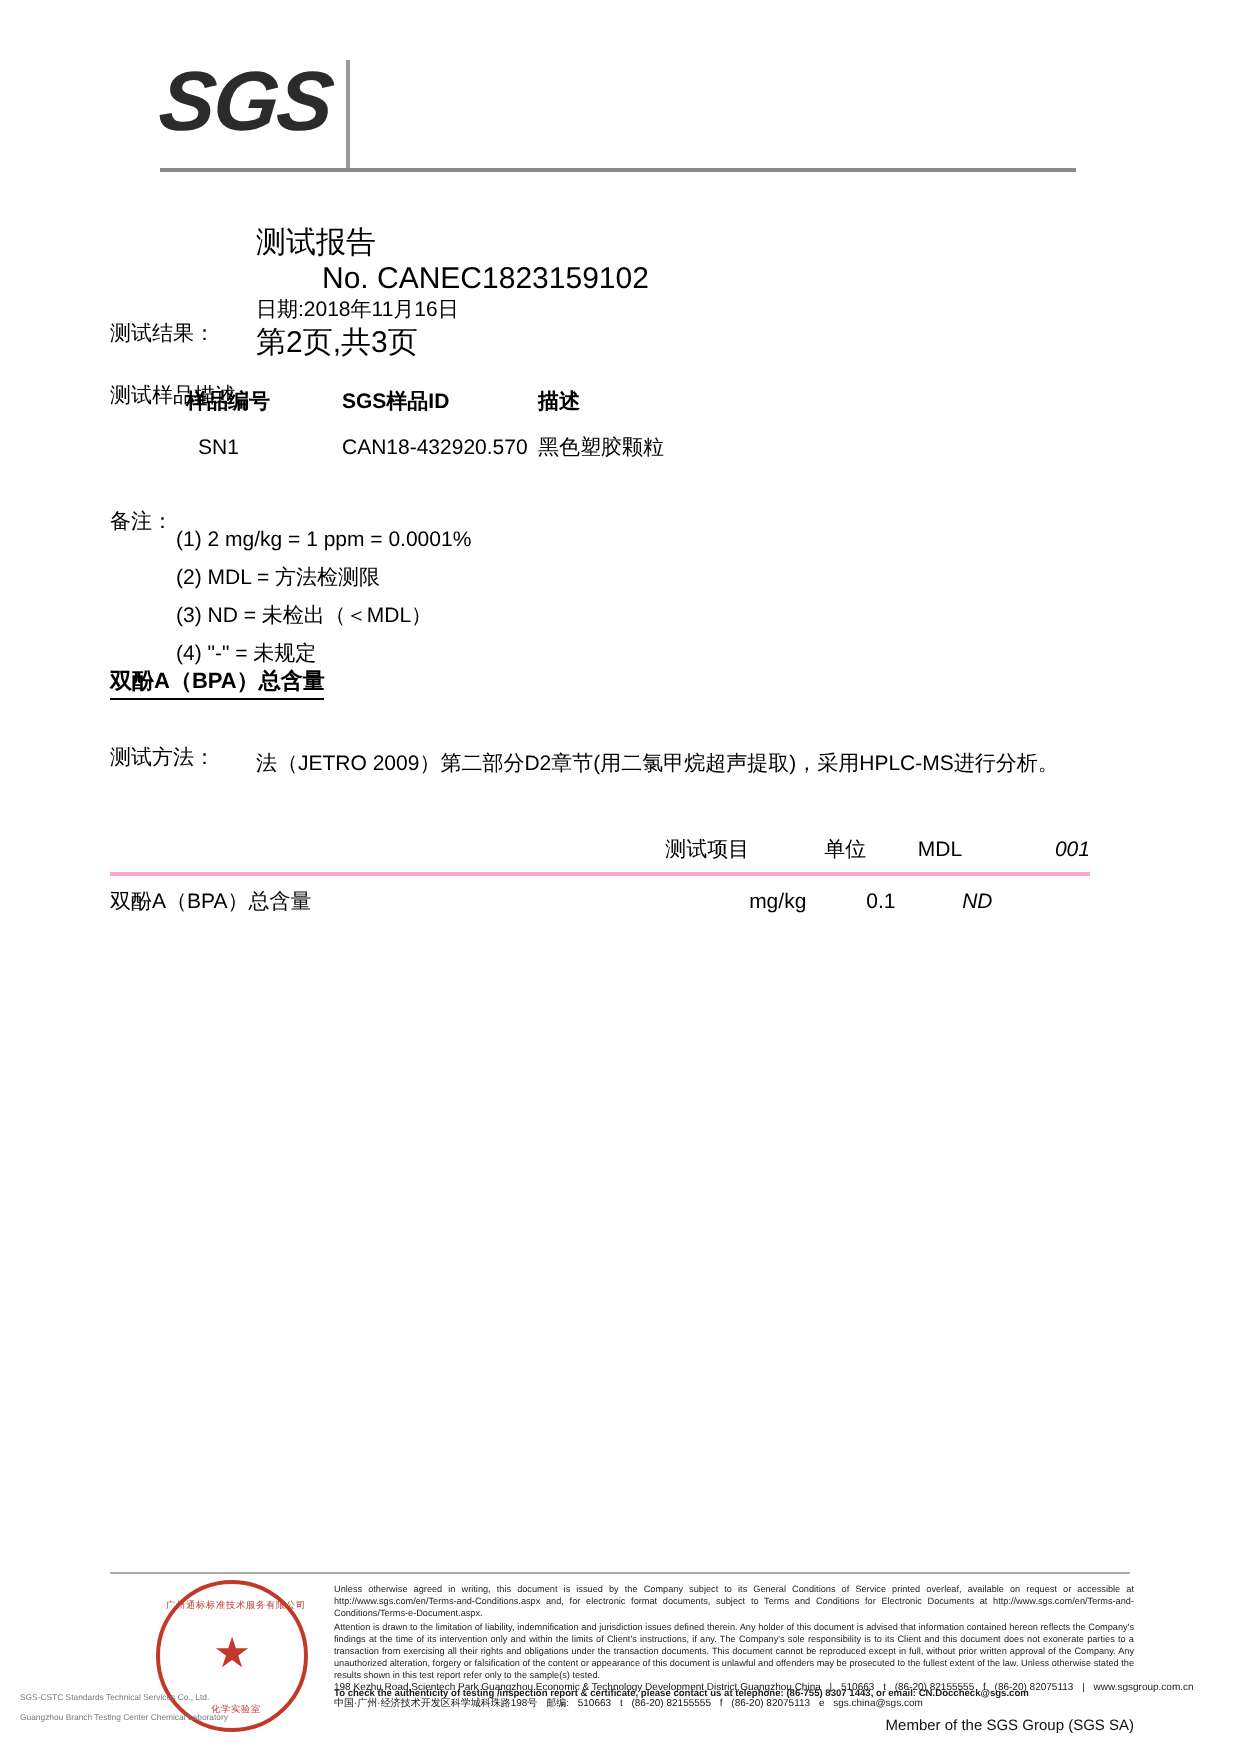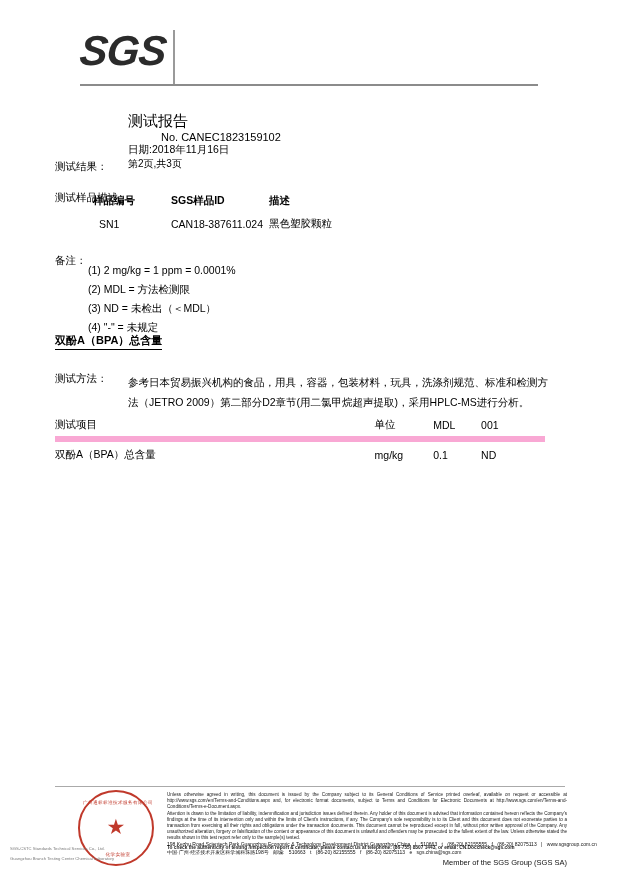--- a/index.html
+++ b/index.html
@@ -56,32 +56,32 @@
     align-items: baseline;
     flex-direction: column;
   }
   .doc-title {
     font-size: 15px;
     font-weight: normal;
     color: #000;
     white-space: nowrap;
   }
   .doc-no {
-    font-size: 11px;
+    font-size: 15px;
     margin-left: 73px;
     white-space: nowrap;
     padding-left: 33px;
   }
   .doc-date {
     font-size: 10.5px;
     margin-left: 68px;
     white-space: nowrap;
   }
   .doc-page {
-    font-size: 10px;
+    font-size: 15px;
     margin-left: 20px;
     white-space: nowrap;
   }
 
   .section-label {
     position: absolute;
     font-size: 10.5px;
     white-space: nowrap;
     margin-top: 12px;
   }
@@ -144,33 +144,33 @@
   
   .result-table {
     position: absolute;
     left: 55px; top: 418px;
     width: 490px;
     font-size: 10.5px;
     border-collapse: collapse;
   }
   .result-table thead th {
     font-weight: normal;
-    text-align: left;
+    text-align: right;
     padding: 0 0 4px 0;
-    border-bottom: 6px solid #f9a8d4;
+    border-bottom: 2px solid #f9a8d4;
     white-space: nowrap;
   }
   .result-table tbody td {
     padding: 6px 0 0 0;
     white-space: nowrap;
   }
   .rt-item { width: 300px; }
   .rt-unit { width: 55px; }
   .rt-mdl  { width: 45px; }
-  .rt-val  { width: 60px; }
+  .rt-val  { width: 60px; font-style: italic; }
 
   
   .footer-rule {
     position: absolute;
     left: 55px; top: 786px;
     width: 510px;
     height: 1px;
     background: #aaa;
   }
   .stamp {
@@ -278,39 +278,38 @@
     <thead>
       <tr>
         <th class="col-a">样品编号</th>
         <th class="col-b">SGS样品ID</th>
         <th class="col-c">描述</th>
       </tr>
     </thead>
     <tbody>
       <tr>
         <td class="col-a">SN1</td>
-        <td class="col-b">CAN18-387611.024</td>
+        <td class="col-b">CAN18-432920.570</td>
         <td class="col-c">黑色塑胶颗粒</td>
       </tr>
     </tbody>
   </table>
 
   <div class="section-label" style="left:55px; top:242px;">备注：</div>
   <div class="notes">
     <div class="note-line">(1) 2 mg/kg = 1 ppm = 0.0001%</div>
     <div class="note-line">(2) MDL = 方法检测限</div>
     <div class="note-line">(3) ND = 未检出（＜MDL）</div>
     <div class="note-line">(4) "-" = 未规定</div>
   </div>
 
   <div class="bpa-heading">双酚A（BPA）总含量</div>
 
   <div class="method-label">测试方法：</div>
   <div class="method-text">
-    <div>参考日本贸易振兴机构的食品，用具，容器，包装材料，玩具，洗涤剂规范、标准和检测方</div>
     <div>法（JETRO 2009）第二部分D2章节(用二氯甲烷超声提取)，采用HPLC-MS进行分析。</div>
   </div>
 
   <table class="result-table">
     <thead>
       <tr>
         <th class="rt-item">测试项目</th>
         <th class="rt-unit">单位</th>
         <th class="rt-mdl">MDL</th>
         <th class="rt-val">001</th>

